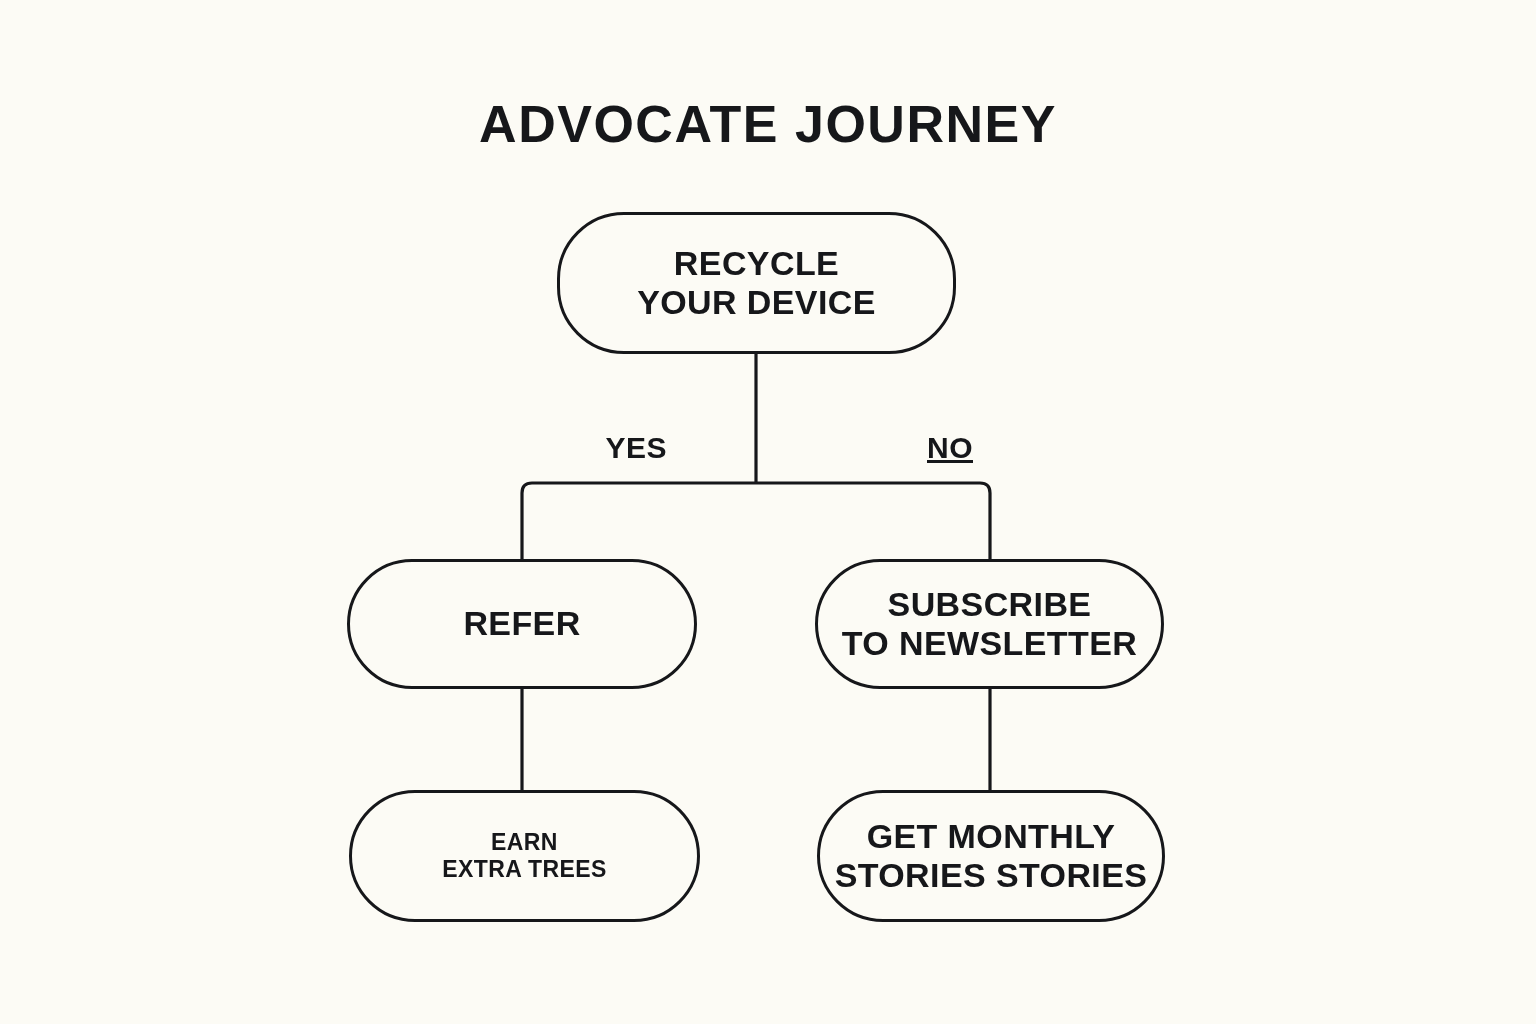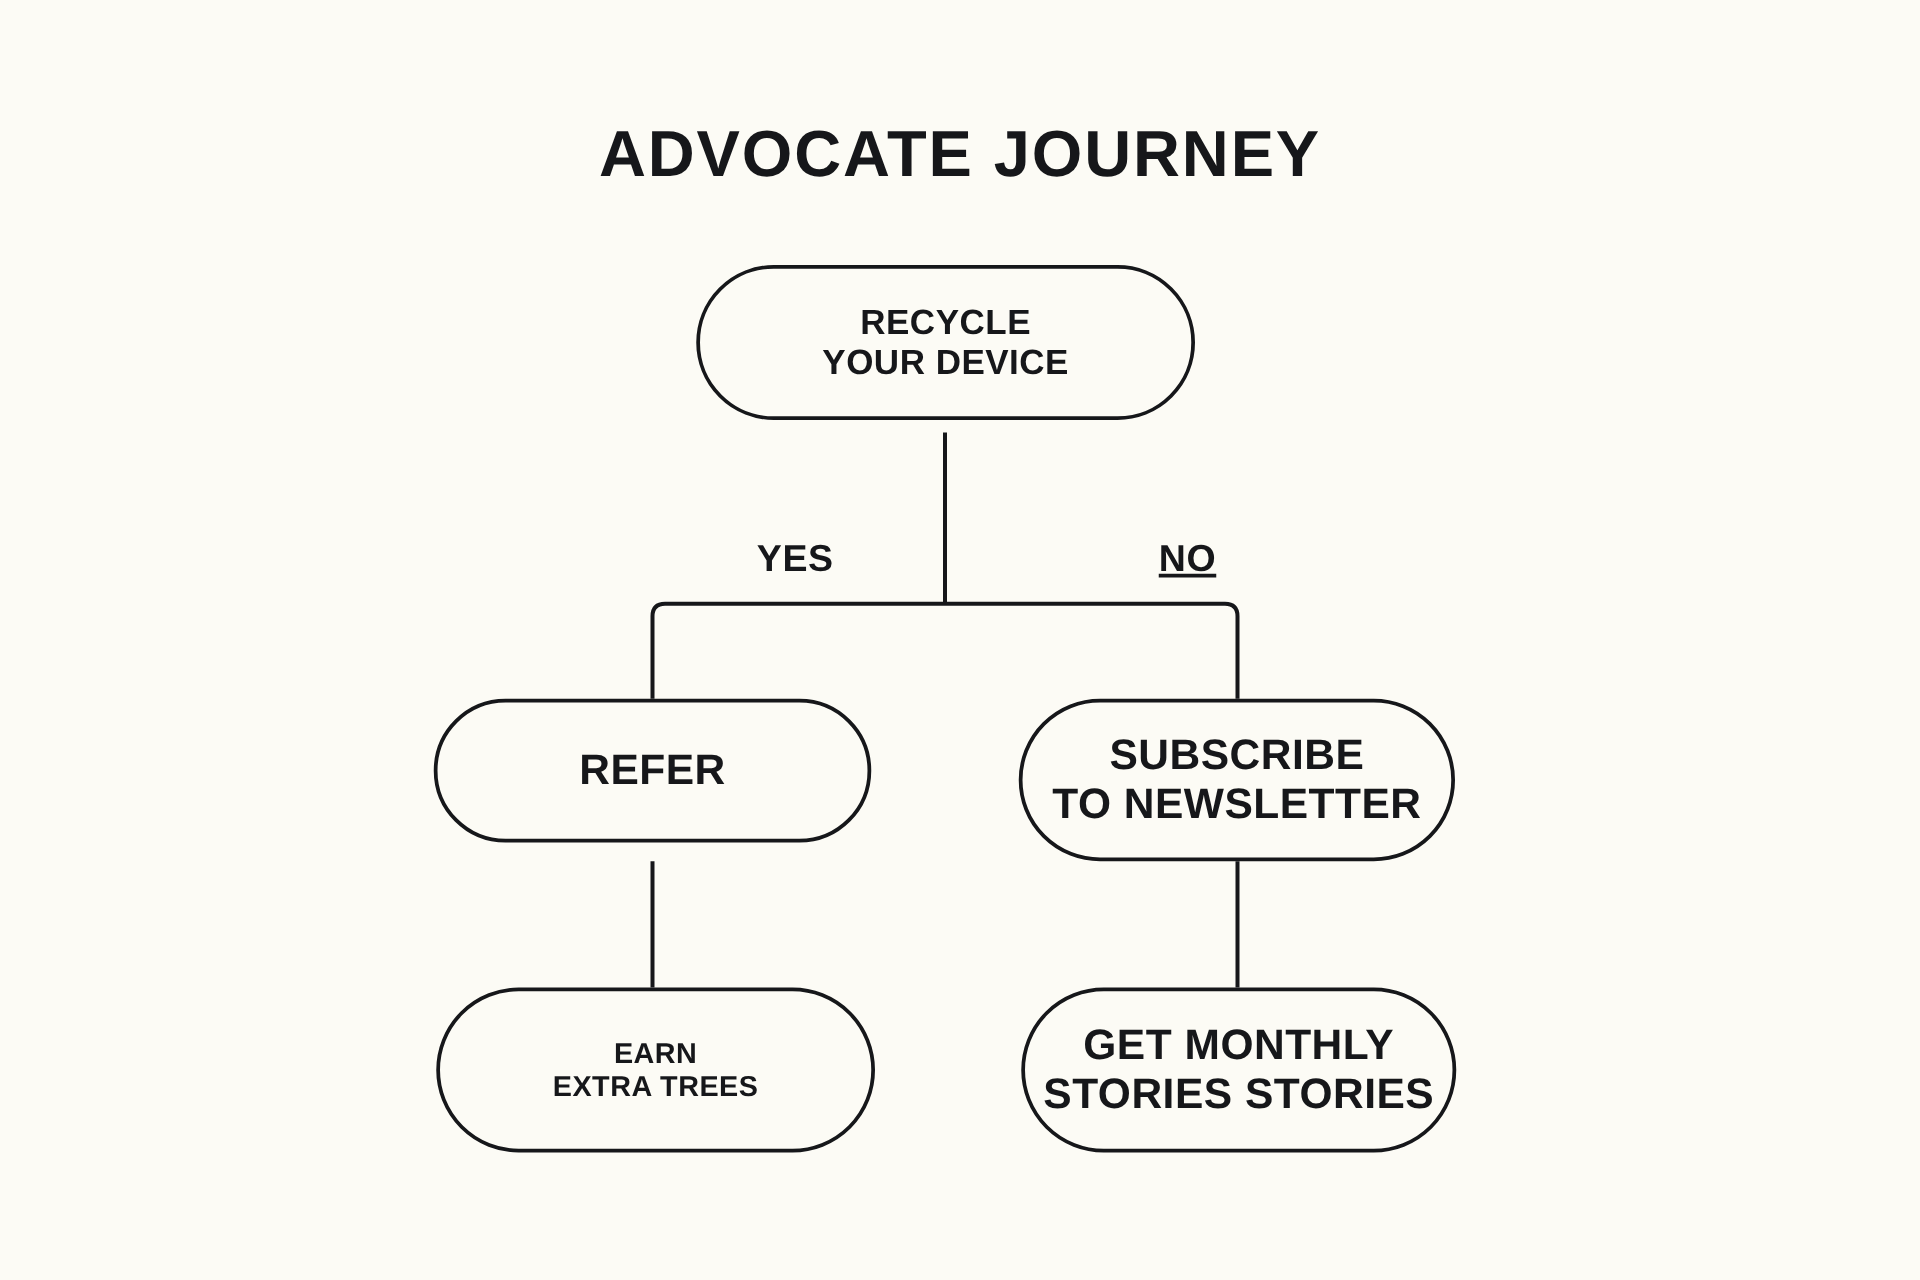--- a/index.html
+++ b/index.html
@@ -98,29 +98,29 @@
   .node .line {
     display: block;
     white-space: pre;
     line-height: 1.16;
   }
 
   #node-recycle {
     left: 557px;
     top: 180px;
     width: 399px;
-    height: 124px;
+    height: 142px;
     border-radius: 67px;
-    font-size: 28px;
+    font-size: 34px;
   }
   #node-refer {
     left: 347px;
     top: 527px;
     width: 350px;
-    height: 115px;
+    height: 130px;
     border-radius: 65px;
     font-size: 34px;
   }
   #node-subscribe {
     left: 815px;
     top: 527px;
     width: 349px;
     height: 130px;
     border-radius: 65px;
     font-size: 34px;

